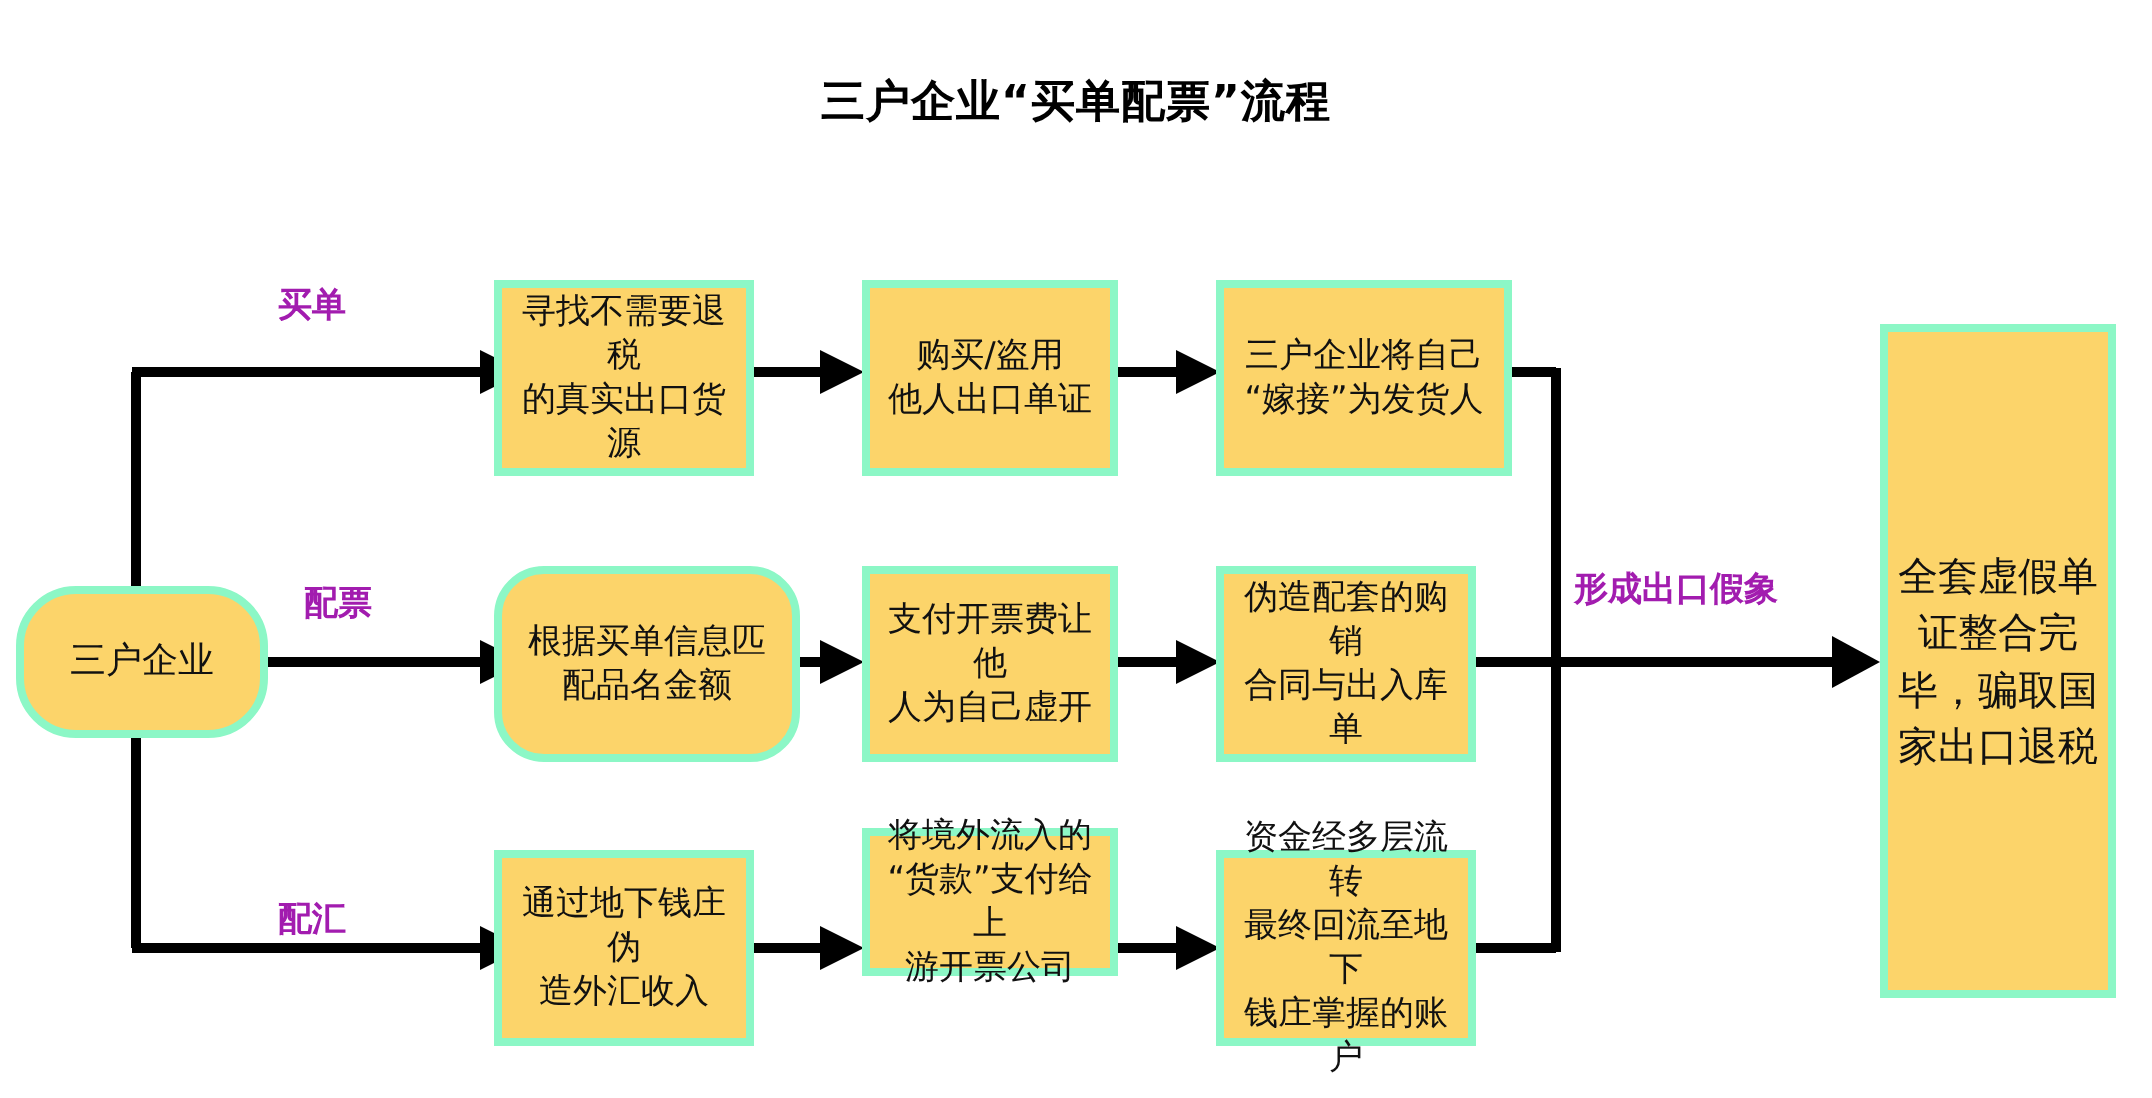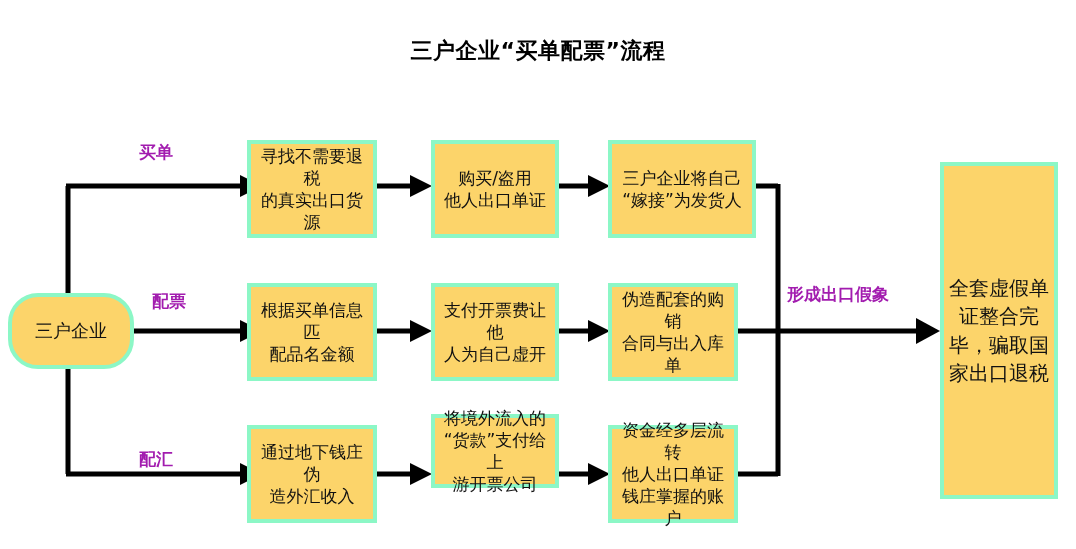--- a/index.html
+++ b/index.html
@@ -125,34 +125,34 @@
   <div class="edge-label" style="left:152px; top:290px;">配票</div>
   <div class="edge-label" style="left:139px; top:429px;margin-top:19px;">配汇</div>
 
   <div class="node" style="left:247px; top:140px; width:130px; height:98px;">寻找不需要退税
 的真实出口货源</div>
   <div class="node" style="left:431px; top:140px; width:128px; height:98px;">购买/盗用
 他人出口单证</div>
   <div class="node" style="left:608px; top:140px; width:148px; height:98px;">三户企业将自己
 “嫁接”为发货人</div>
 
-  <div class="node" style="left:247px; top:283px; width:130px; height:98px;">根据买单信息匹
+  <div class="node" style="left:247px; top:283px; width:153px; height:98px;border-radius:25px;">根据买单信息匹
 配品名金额</div>
   <div class="node" style="left:431px; top:283px; width:128px; height:98px;">支付开票费让他
 人为自己虚开</div>
   <div class="node" style="left:608px; top:283px; width:130px; height:98px;">伪造配套的购销
 合同与出入库单</div>
 
   <div class="node" style="left:247px; top:425px; width:130px; height:98px;">通过地下钱庄伪
 造外汇收入</div>
   <div class="node" style="left:431px; top:414px; width:128px; height:74px;">将境外流入的
 “货款”支付给上
 游开票公司</div>
   <div class="node" style="left:608px; top:425px; width:130px; height:98px;">资金经多层流转
-他人出口单证
+最终回流至地下
 钱庄掌握的账户</div>
 
   <div class="edge-label" style="left:787px; top:283px;">形成出口假象</div>
 
   <div class="node terminal" style="left:940px; top:162px; width:118px; height:337px;">全套虚假单
 证整合完
 毕，骗取国
 家出口退税</div>
 
 </div>

